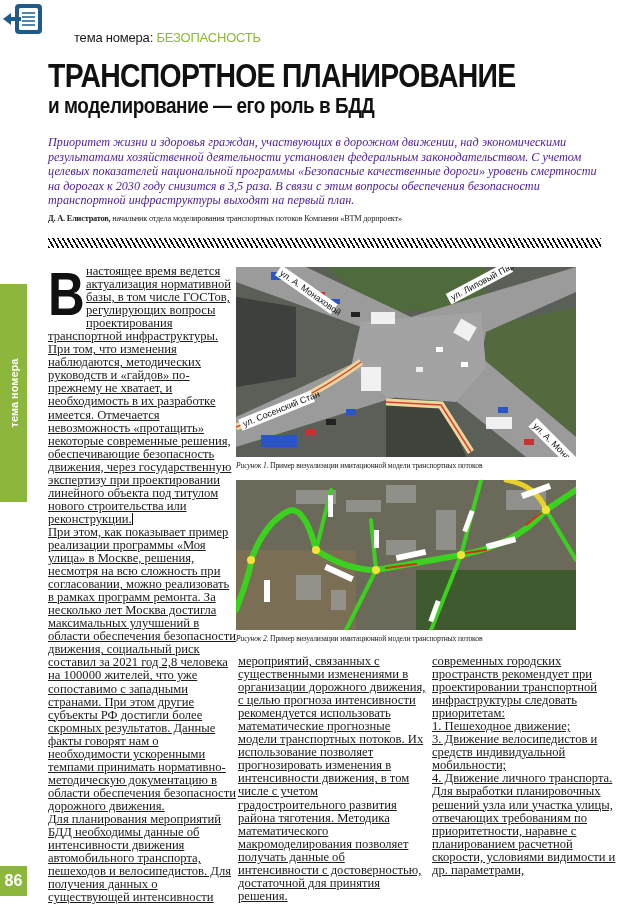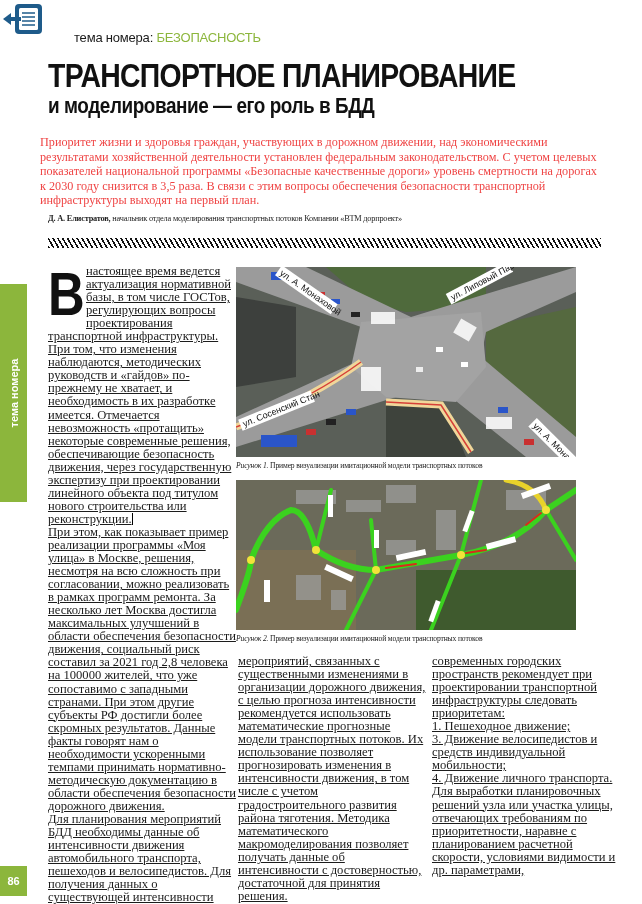--- a/index.html
+++ b/index.html
@@ -7,31 +7,31 @@
 
   .back-btn { position: absolute; left: 3px; top: 3px; width: 40px; height: 32px; cursor: pointer; }
   .back-btn svg { display: block; }
 
   .rubric { position: absolute; left: 50px; top: 30px; font-family: "Liberation Sans", sans-serif; font-weight: normal; font-size: 13px; color: #1a1a1a; letter-spacing: -0.2px; margin-left: 24px; }
   .rubric .accent { color: #8cb63c; }
 
   .title-main { position: absolute; left: 48px; top: 58px; font-family: "Liberation Sans", sans-serif; font-weight: bold; font-size: 33px; line-height: 36px; color: #111; letter-spacing: -0.8px; transform: scaleX(0.86); transform-origin: left top; white-space: nowrap; }
   .title-sub { position: absolute; left: 48px; top: 93px; font-family: "Liberation Sans", sans-serif; font-weight: bold; font-size: 22px; line-height: 26px; color: #111; letter-spacing: -0.5px; transform: scaleX(0.86); transform-origin: left top; white-space: nowrap; }
 
-  .lead { position: absolute; left: 40px; top: 135px; width: 560px; font-family: "Liberation Serif", serif; font-size: 12.2px; line-height: 14.6px; color: #ef4444; }
+  .lead { position: absolute; left: 48px; top: 135px; width: 560px; font-family: "Liberation Serif", serif; font-style: italic; font-size: 12.2px; line-height: 14.6px; color: #4c1d95; }
   .author { position: absolute; left: 48px; top: 214px; font-family: Liberation Serif, serif; font-size: 8.3px; color: #222; letter-spacing: -0.2px; white-space: nowrap; }
   .author b { font-weight: bold; }
 
   .hatch { position: absolute; left: 48px; top: 238px; width: 553px; height: 10px;
     background: repeating-linear-gradient(60deg, #111 0px, #111 1.6px, transparent 1.6px, transparent 4.2px); }
 
   .side-tab { position: absolute; left: 0; top: 284px; width: 27px; height: 218px; background: #8cb63c; }
   .side-tab span { position: absolute; left: 50%; top: 50%; transform: translate(-50%, -50%) rotate(-90deg); color: #fff; font-family: "Liberation Sans", sans-serif; font-weight: bold; font-size: 11px; white-space: nowrap; }
 
-  .page-num { position: absolute; left: 0; top: 866px; width: 27px; height: 30px; background: #8cb63c; color: #fff; font-family: "Liberation Sans", sans-serif; font-weight: bold; font-size: 11px; display: flex; align-items: center; justify-content: center; }
+  .page-num { position: absolute; left: 0; top: 866px; width: 27px; height: 30px; background: #8cb63c; color: #fff; font-family: "Liberation Sans", sans-serif; font-weight: bold; font-size: 16px; display: flex; align-items: center; justify-content: center; }
 
   .col { position: absolute; font-family: "Liberation Serif", serif; font-size: 12.6px; line-height: 13.05px; color: #1c1c1c; }
   .col p { margin: 0; text-decoration: underline; }
   .col1 { left: 48px; top: 265px; width: 190px; }
   .dropcap { float: left; font-family: "Liberation Sans", sans-serif; font-weight: bold; font-size: 62px; line-height: 54px; height: 58px; margin: 2px 4px 0 0; transform: scaleX(0.82); transform-origin: left top; width: 34px; color: #111; }
   .col2 { left: 238px; top: 655px; width: 190px; }
   .col3 { left: 432px; top: 655px; width: 190px; }
   .cursor { display: inline-block; width: 1px; height: 12px; background: #000; vertical-align: -2px; }
 
   .figure { position: absolute; left: 236px; width: 340px; overflow: hidden; }

